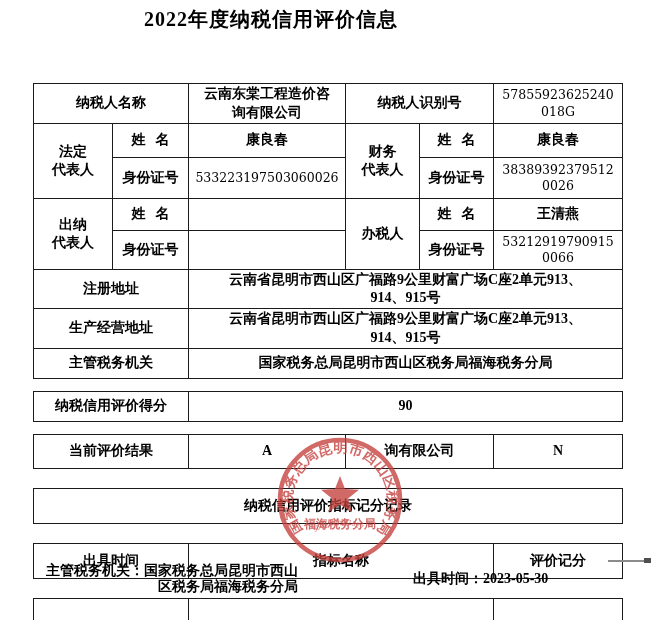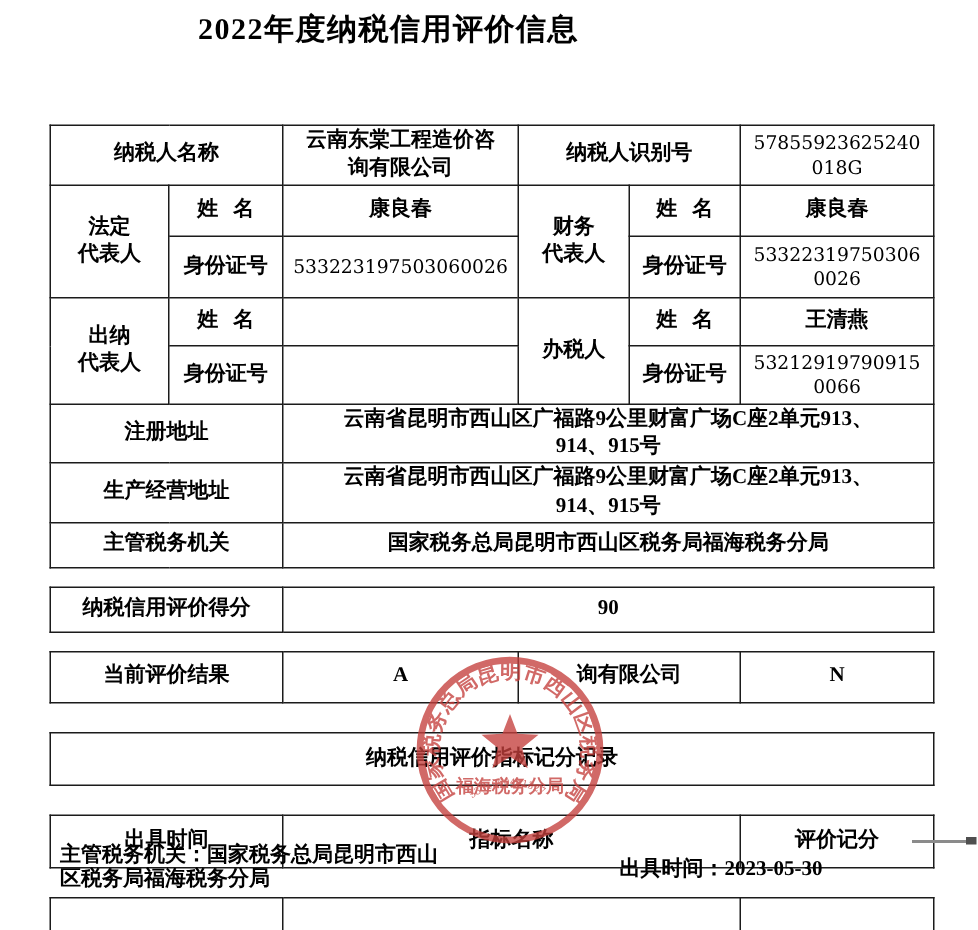--- a/index.html
+++ b/index.html
@@ -1,37 +1,37 @@
 <!DOCTYPE html>
 <html><head>
 <meta charset="utf-8">
 <style>
   html,body{margin:0;padding:0;background:#ffffff;}
   .page{
     position:relative;width:652px;height:620px;background:#ffffff;overflow:hidden;
     font-family:"Liberation Serif","DejaVu Serif",serif;color:#000;
   }
   .title{
-    position:absolute;left:132px;top:6px;width:360px;
+    position:absolute;left:144px;top:6px;width:360px;
     font-size:20px;font-weight:bold;letter-spacing:1px;white-space:nowrap;
   }
   .doc{position:absolute;left:33px;top:83px;width:589px;}
   table{border-collapse:collapse;table-layout:fixed;width:589px;}
   td{
     border:1.5px solid #1b1b1b;text-align:center;vertical-align:middle;
     padding:1px 3px;font-size:14px;font-weight:bold;line-height:1.3;
     white-space:pre-line;overflow:hidden;
   }
   td.num{font-weight:normal;font-size:12.5px;font-family:"DejaVu Serif",serif;}
   td.plain{font-weight:bold;}
   td.sp{letter-spacing:10px;text-indent:10px;}
   .t2,.t3{margin-top:12px;}
   .t4,.t5,.t6{margin-top:19px;}
   .footer-left{
-    position:absolute;left:40px;top:563px;width:258px;text-align:left;
+    position:absolute;left:40px;top:563px;width:258px;text-align:right;
     font-size:14px;font-weight:bold;line-height:1.12;white-space:pre-line;
   }
   .footer-right{
     position:absolute;left:413px;top:570px;font-size:14px;font-weight:bold;white-space:nowrap;
   }
   .seal{position:absolute;left:272px;top:432px;width:136px;height:136px;opacity:0.78;z-index:5;pointer-events:none;}
   .artifact-line{position:absolute;left:608px;top:560px;width:37px;height:2px;background:#8b8b8b;}
   .artifact-nub{position:absolute;left:644px;top:558px;width:7px;height:5px;background:#4f4f4f;}
 </style>
 </head>
@@ -68,21 +68,21 @@
         <td>康良春</td>
         <td rowspan="2">财务
 代表人</td>
         <td class="sp">姓名</td>
         <td>康良春</td>
       </tr>
       <tr style="height:41px">
         <td>身份证号</td>
         <td class="num">533223197503060026</td>
         <td>身份证号</td>
-        <td class="num">53322319750306
+        <td class="num">38389392379512
 0026</td>
       </tr>
       <tr style="height:32px">
         <td rowspan="2">出纳
 代表人</td>
         <td class="sp">姓名</td>
         <td></td>
         <td rowspan="2">办税人</td>
         <td class="sp">姓名</td>
         <td>王清燕</td>

